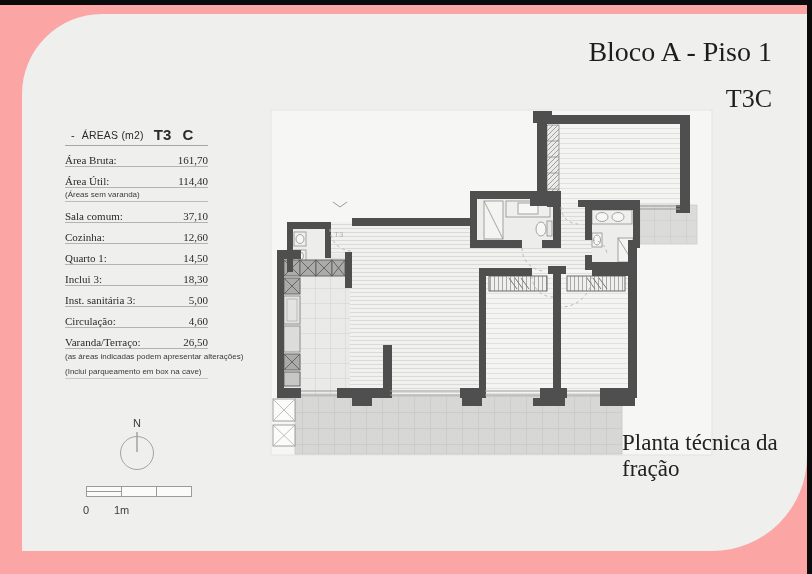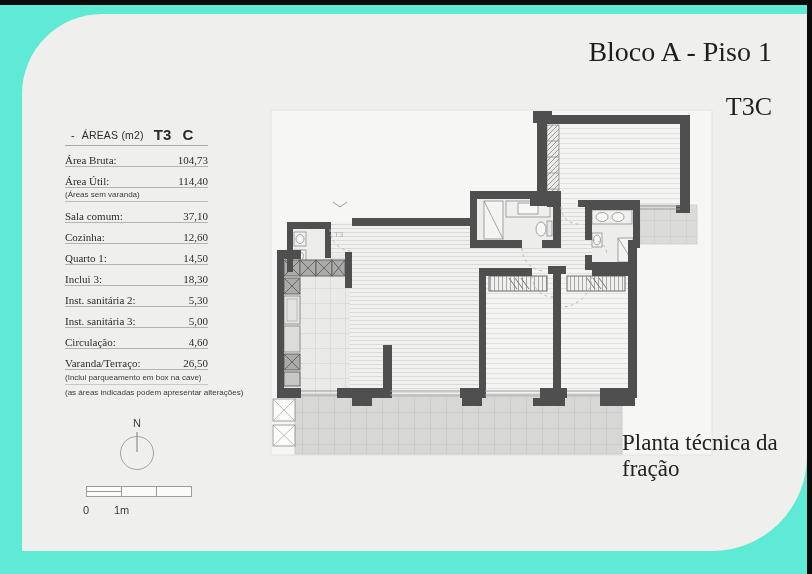--- a/index.html
+++ b/index.html
@@ -1,28 +1,28 @@
 <!DOCTYPE html>
 <html><head>
 <meta charset="utf-8">
 <style>
   * { margin:0; padding:0; box-sizing:border-box; }
   html,body { width:812px; height:574px; background:#ffffff; overflow:hidden;
               font-family:"Liberation Sans","DejaVu Sans",sans-serif; }
-  .stage { position:relative; width:812px; height:574px; background:#5eead4;padding-left:38px; }
+  .stage { position:relative; width:812px; height:574px; background:#fca5a5;padding-left:38px; }
   .topbar { position:absolute; left:0; top:0; width:812px; height:5px; background:#0b0b0b; }
   .rightbar { position:absolute; left:807px; top:0; width:5px; height:574px; background:#0b0b0b; }
   .card { position:absolute; left:22px; top:14px; width:785px; height:537px;
           background:#efefee; border-radius:80px 0 95px 0; }
 
   
   .title-block { position:absolute; right:40px; top:36px; text-align:right;
                  font-family:"Liberation Serif","DejaVu Serif",serif; color:#1d1d1d; }
   .title-line1 { font-size:28px; line-height:32px; }
-  .title-line2 { font-size:26px; line-height:30px; margin-top:24px; }
+  .title-line2 { font-size:26px; line-height:30px; margin-top:16px; }
 
   
   .areas { position:absolute; left:65px; top:124px; width:143px; color:#2a2a2a; }
   .t-head { height:22px; display:flex; align-items:center; border-bottom:1px solid #a8a8a7; }
   .t-head .dash { font-size:11px; margin:0 7px 0 6px; }
   .t-head .ttl { font-size:10.5px; font-weight:normal; letter-spacing:.2px; }
   .t-head .typ { font-size:15px; font-weight:600; margin-left:10px; word-spacing:7px; }
   .t-row { height:21px; display:flex; align-items:flex-end; justify-content:space-between;
            border-bottom:1px solid #b3b3b2; font-size:11px;font-family:Liberation Serif, serif; }
   .t-row .lbl { white-space:nowrap; }
@@ -62,21 +62,21 @@
 
   <div class="areas">
     <div class="t-head">
       <span class="dash">-</span>
       <span class="ttl">ÁREAS (m2)</span>
       <span class="typ">T3 C</span>
     </div>
     <div id="summary-rows">
         <div class="t-row">
           <span class="lbl">Área Bruta:</span>
-          <span class="val">104,73</span>
+          <span class="val">161,70</span>
         </div>
         <div class="t-row">
           <span class="lbl">Área Útil:</span>
           <span class="val">114,40</span>
         </div>
       </div>
     <div class="t-note">(Áreas sem varanda)</div>
     <div id="detail-rows">
         <div class="t-row">
           <span class="lbl">Sala comum:</span>
@@ -88,38 +88,34 @@
         </div>
         <div class="t-row">
           <span class="lbl">Quarto 1:</span>
           <span class="val">14,50</span>
         </div>
         <div class="t-row">
           <span class="lbl">Inclui 3:</span>
           <span class="val">18,30</span>
         </div>
         <div class="t-row">
-          <span class="lbl">Inst. sanitária 2:</span>
-          <span class="val">5,30</span>
-        </div>
-        <div class="t-row">
           <span class="lbl">Inst. sanitária 3:</span>
           <span class="val">5,00</span>
         </div>
         <div class="t-row">
           <span class="lbl">Circulação:</span>
           <span class="val">4,60</span>
         </div>
         <div class="t-row">
           <span class="lbl">Varanda/Terraço:</span>
           <span class="val">26,50</span>
         </div>
       </div>
+    <div class="t-foot">(as áreas indicadas podem apresentar alterações)</div>
     <div class="t-foot first">(Inclui parqueamento em box na cave)</div>
-    <div class="t-foot">(as áreas indicadas podem apresentar alterações)</div>
   </div>
 
   <div class="plan">
   <svg width="445" height="350" viewBox="0 0 445 350">
     <defs>
       <pattern id="hatchA" width="4" height="4" patternUnits="userSpaceOnUse">
         <rect width="4" height="4" fill="#f1f1f0"></rect>
         <line x1="0" y1="0.5" x2="4" y2="0.5" stroke="#dadad9" stroke-width="1"></line>
       </pattern>
       <pattern id="hatchB" width="5" height="5" patternUnits="userSpaceOnUse">

